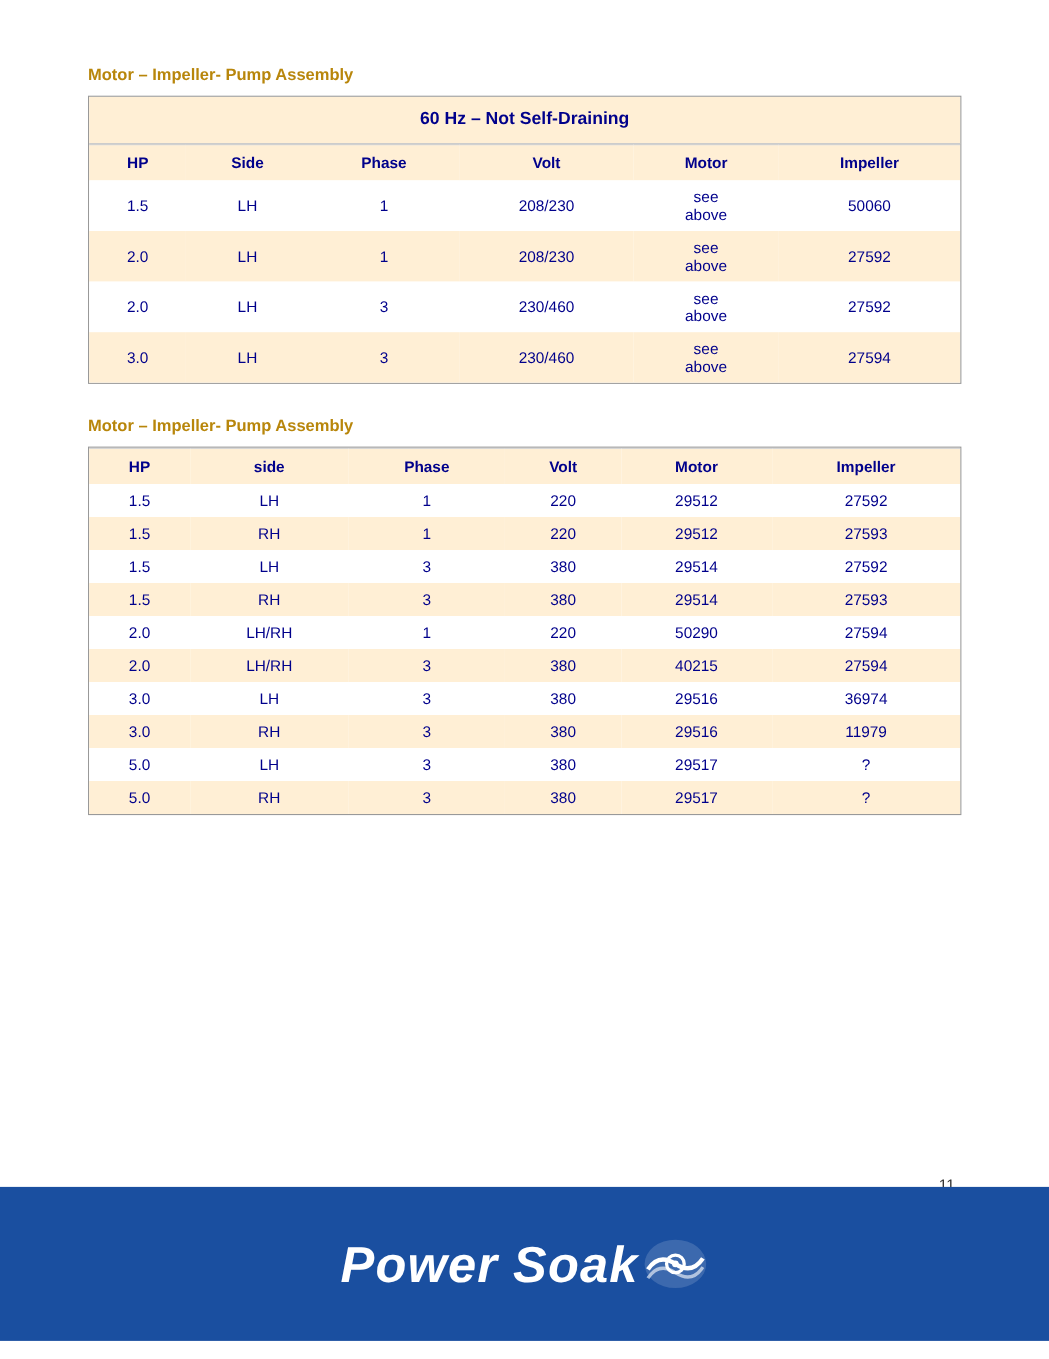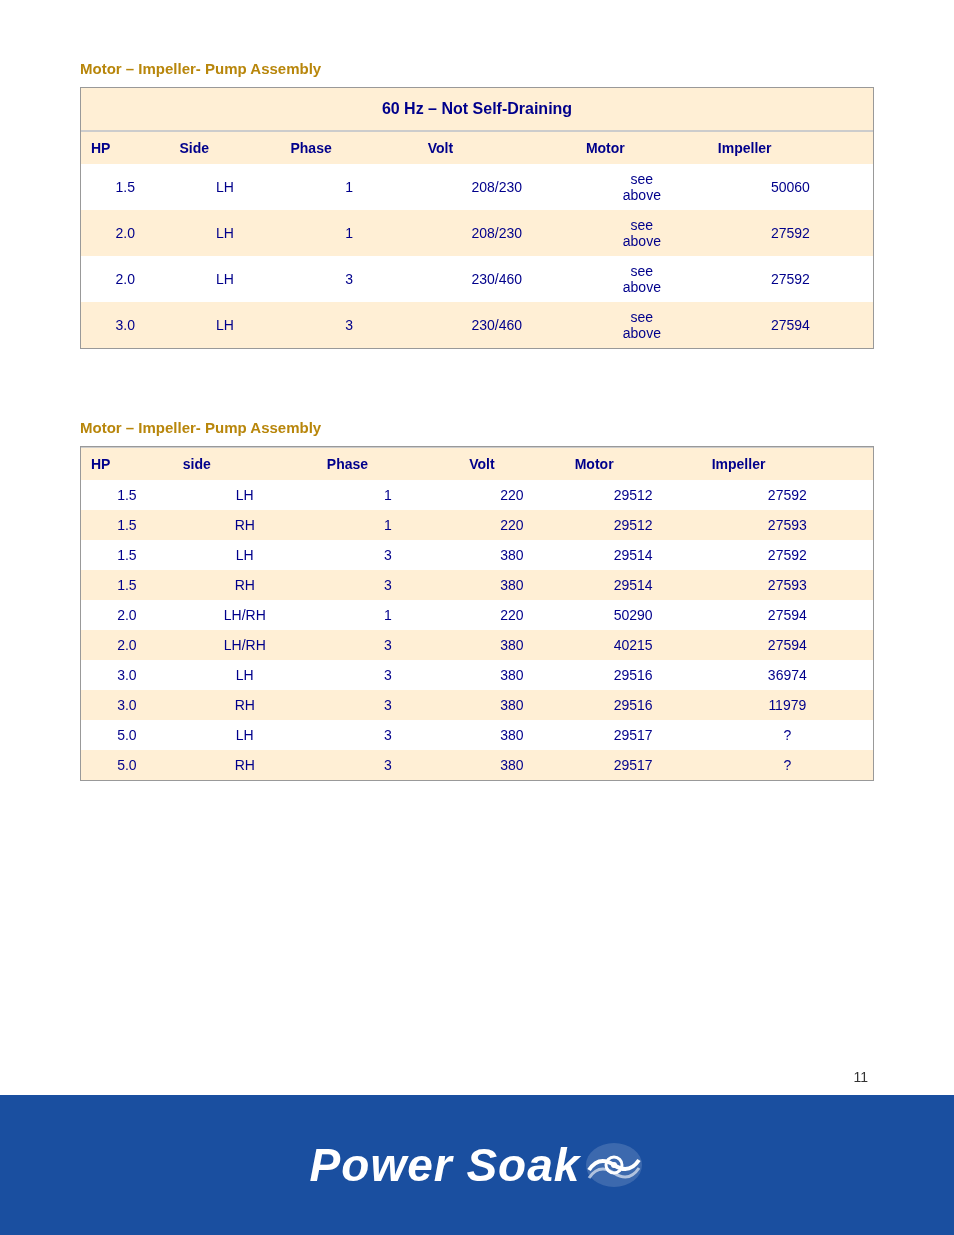--- a/index.html
+++ b/index.html
@@ -17,21 +17,20 @@
 
     .section-title {
       color: #b8860b;
       font-size: 15px;
       font-weight: bold;
       margin-bottom: 10px;
     }
 
     .table-wrapper {
       border: 1px solid #999;
-      margin-bottom: 40px;
       overflow: hidden;
     }
 
     .table-header-row {
       background: #ffefd5;
       text-align: center;
       padding: 12px;
       border-bottom: 1px solid #ccc;
     }
 
@@ -48,42 +47,42 @@
 
     thead tr {
       background: #ffefd5;
     }
 
     thead th {
       color: #00008b;
       font-weight: bold;
       font-size: 14px;
       padding: 8px 10px;
-      text-align: left;
+      text-align: center;
       border-top: 1px solid #ccc;
     }
 
     tbody tr:nth-child(odd) {
       background: #fff;
     }
 
     tbody tr:nth-child(even) {
       background: #ffefd5;
     }
 
     tbody td {
       color: #00008b;
       font-size: 14px;
       text-align: center;
       padding: 7px 10px;
     }
 
     .footer {
       position: absolute;
-      bottom: 0;
+      bottom: 16px;
       left: 0;
       width: 100%;
       background: #1a4fa0;
       height: 140px;
       display: flex;
       align-items: center;
       justify-content: center;
     }
 
     .footer-logo {

